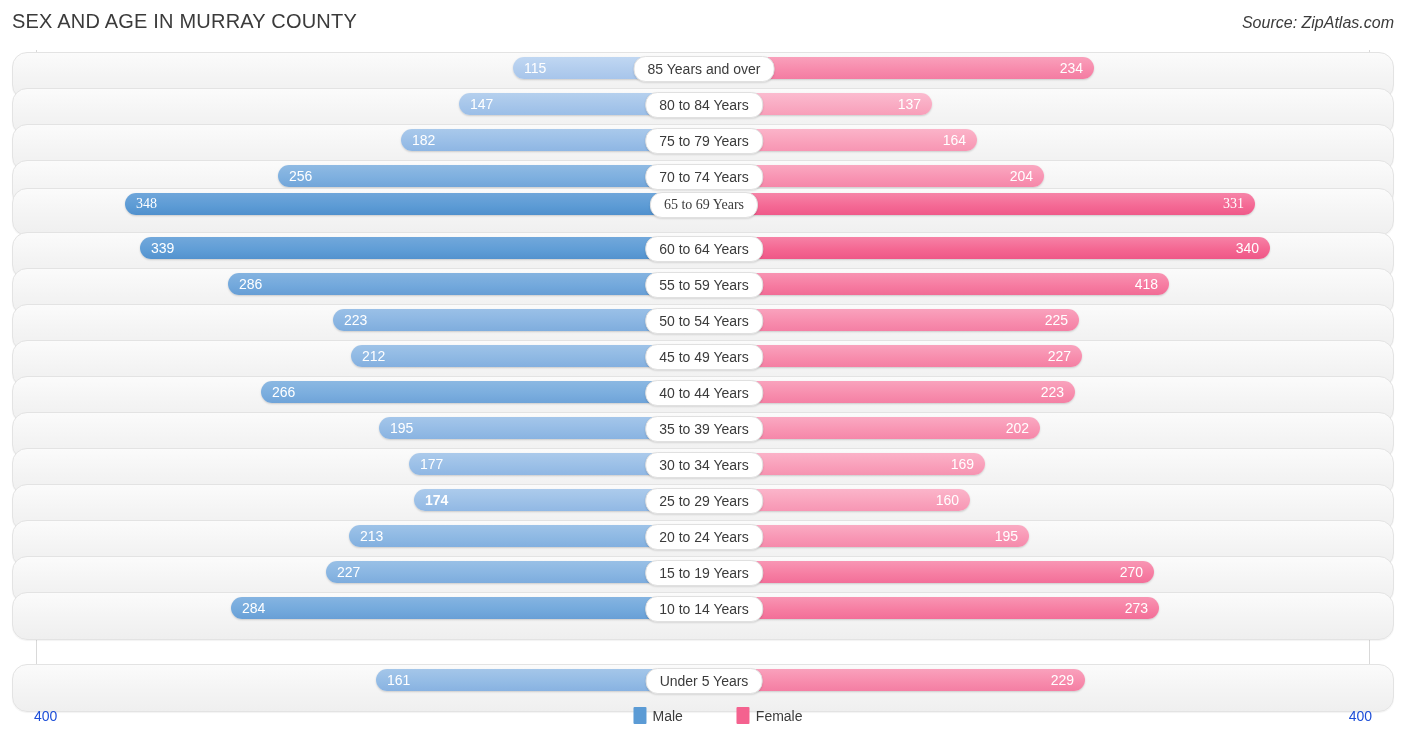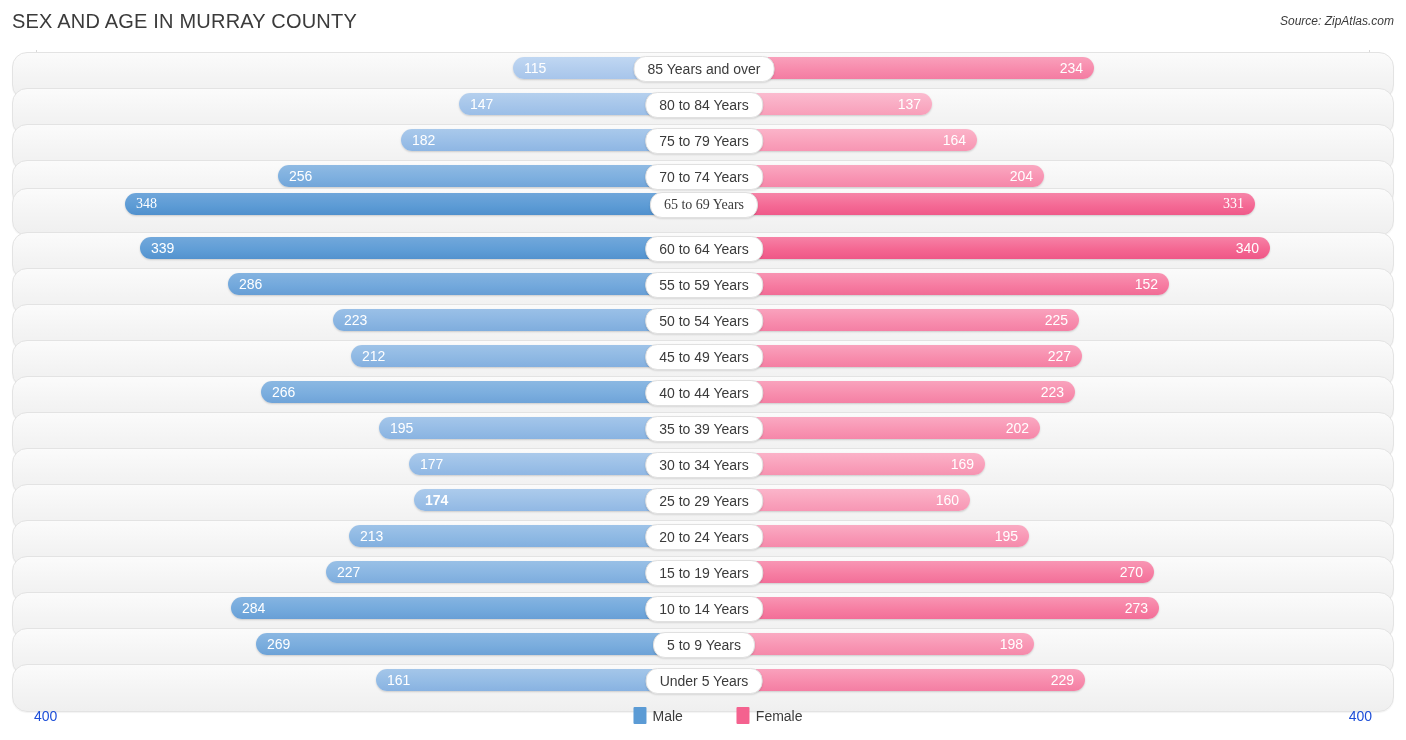--- a/index.html
+++ b/index.html
@@ -14,21 +14,21 @@
 
   
   .header{position:absolute;left:0;top:0;width:1406px;height:44px;}
   .title{
     position:absolute;left:12px;top:10px;
     font-size:20px;letter-spacing:.2px;color:#3b3b3b;
     white-space:nowrap;
   }
   .source{
     position:absolute;right:12px;top:14px;
-    font-size:12px;font-style:italic;color:#3b3b3b;
+    font-size:16px;font-style:italic;color:#3b3b3b;
     white-space:nowrap;
   }
 
   
   .plot{
     position:absolute;left:12px;top:50px;
     width:1382px;height:652px;
   }
   .axis-line{
     position:absolute;top:0;width:1px;height:652px;
@@ -163,21 +163,21 @@
             <div class="bar bar-female" style="width: 566px; background: linear-gradient(rgb(246, 130, 166) 0%, rgb(244, 101, 145) 60%, rgb(238, 87, 135) 100%);"></div>
             <div class="val val-in-right" style="left: 1186px; width: 60px;">340</div>
             <div class="age-pill">60 to 64 Years</div>
           </div>
         </div>
         <div class="row" style="top: 218px;">
           <div class="track">
             <div class="bar bar-male" style="width: 476px; background: linear-gradient(rgb(132, 179, 224) 0%, rgb(114, 168, 220) 60%, rgb(103, 158, 213) 100%);"></div>
             <div class="val val-in-left" style="left: 226px; width: 60px;">286</div>
             <div class="bar bar-female" style="width: 465px; background: linear-gradient(rgb(248, 147, 178) 0%, rgb(246, 122, 160) 60%, rgb(241, 108, 150) 100%);"></div>
-            <div class="val val-in-right" style="left: 1085px; width: 60px;">152</div>
+            <div class="val val-in-right" style="left: 1085px; width: 60px;">418</div>
             <div class="age-pill">55 to 59 Years</div>
           </div>
         </div>
         <div class="row" style="top: 254px;">
           <div class="track">
             <div class="bar bar-male" style="width: 371px; background: linear-gradient(rgb(154, 192, 231) 0%, rgb(138, 181, 226) 60%, rgb(127, 173, 221) 100%);"></div>
             <div class="val val-in-left" style="left: 331px; width: 60px;">223</div>
             <div class="bar bar-female" style="width: 375px; background: linear-gradient(rgb(249, 162, 189) 0%, rgb(247, 140, 173) 60%, rgb(244, 127, 164) 100%);"></div>
             <div class="val val-in-right" style="left: 995px; width: 60px;">225</div>
             <div class="age-pill">50 to 54 Years</div>
@@ -246,29 +246,20 @@
             <div class="age-pill">15 to 19 Years</div>
           </div>
         </div>
         <div class="row" style="top: 542px;">
           <div class="track">
             <div class="bar bar-male" style="width: 473px; background: linear-gradient(rgb(133, 180, 225) 0%, rgb(115, 169, 220) 60%, rgb(104, 159, 214) 100%);"></div>
             <div class="val val-in-left" style="left: 229px; width: 60px;">284</div>
             <div class="bar bar-female" style="width: 455px; background: linear-gradient(rgb(248, 149, 179) 0%, rgb(246, 124, 161) 60%, rgb(242, 110, 152) 100%);"></div>
             <div class="val val-in-right" style="left: 1075px; width: 60px;">273</div>
             <div class="age-pill">10 to 14 Years</div>
-          </div>
-        </div>
-        <div class="row" style="top: 578px;">
-          <div class="track">
-            <div class="bar bar-male" style="width: 448px; background: linear-gradient(rgb(138, 183, 226) 0%, rgb(121, 172, 221) 60%, rgb(109, 162, 215) 100%);"></div>
-            <div class="val val-in-left" style="left: 254px; width: 60px;">269</div>
-            <div class="bar bar-female" style="width: 330px; background: linear-gradient(rgb(250, 170, 194) 0%, rgb(248, 149, 179) 60%, rgb(245, 137, 170) 100%);"></div>
-            <div class="val val-in-right" style="left: 950px; width: 60px;">198</div>
-            <div class="age-pill">5 to 9 Years</div>
           </div>
         </div>
         <div class="row" style="top: 614px;">
           <div class="track">
             <div class="bar bar-male" style="width: 328px; background: linear-gradient(rgb(164, 198, 233) 0%, rgb(147, 187, 229) 60%, rgb(136, 178, 225) 100%);"></div>
             <div class="val val-in-left" style="left: 374px; width: 60px;">161</div>
             <div class="bar bar-female" style="width: 381px; background: linear-gradient(rgb(249, 161, 188) 0%, rgb(247, 139, 172) 60%, rgb(244, 126, 163) 100%);"></div>
             <div class="val val-in-right" style="left: 1001px; width: 60px;">229</div>
             <div class="age-pill">Under 5 Years</div>
           </div>

